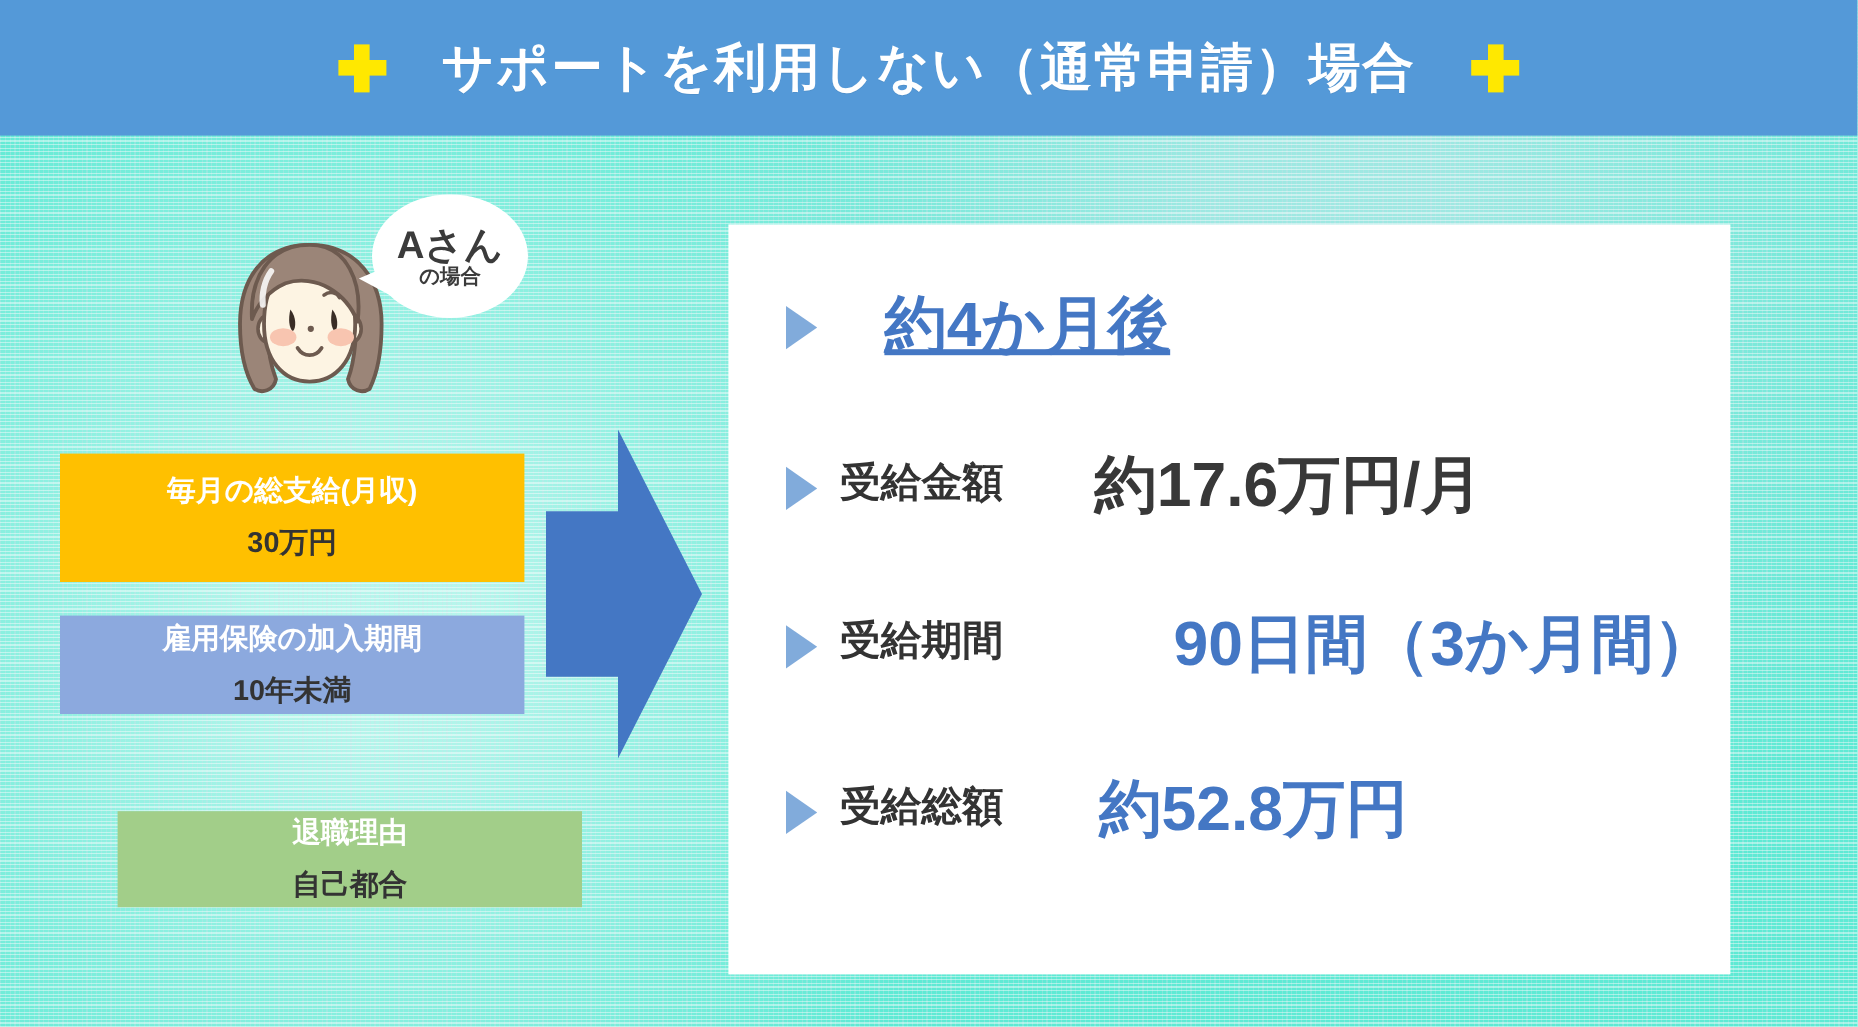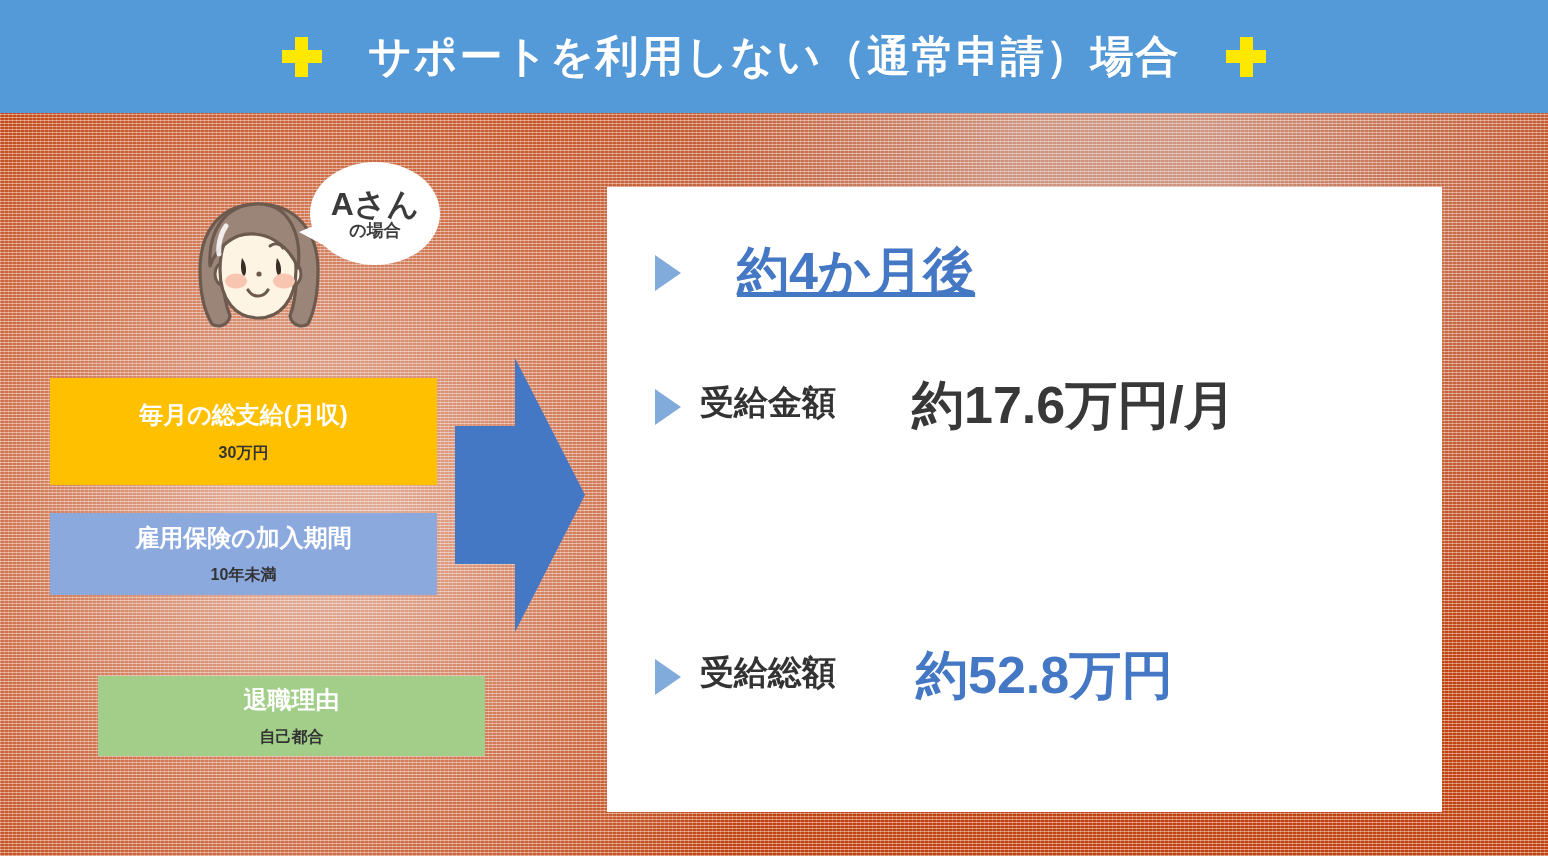--- a/index.html
+++ b/index.html
@@ -6,21 +6,21 @@
 
   html, body {
     width:1548px; height:856px;
     font-family:"Liberation Sans","DejaVu Sans",sans-serif;
     overflow:hidden;
   }
 
   #stage {
     position:relative;
     width:1548px; height:856px;
-    background:#c2410c;
+    background:#5eead4;
   }
 
   
   #texture {
     position:absolute; inset:0;
     background-image:
       repeating-linear-gradient(0deg, rgba(255,255,255,.45) 0 1px, rgba(0,0,0,0) 1px 3px),
       repeating-linear-gradient(90deg, rgba(210,220,232,.30) 0 1px, rgba(0,0,0,0) 1px 4px),
       radial-gradient(circle at 20% 60%, rgba(255,255,255,.55) 0 6%, rgba(0,0,0,0) 40%),
       radial-gradient(circle at 72% 22%, rgba(222,230,240,.5) 0 8%, rgba(0,0,0,0) 45%);
@@ -85,21 +85,21 @@
     position:absolute; left:50px; width:387px;
     display:flex; flex-direction:column;
     align-items:center; justify-content:center;
     gap:15px;
   }
   #cbox-0 { top:378px; height:107px; background:#ffc000; }
   #cbox-1 { top:513px; height:82px; background:#8ca9de; }
   #cbox-2 { top:676px; height:80px; background:#a2ce89;margin-left:48px; }
 
   .cbox-title { color:#ffffff; font-size:24px; font-weight:bold; line-height:1.15; white-space:nowrap; }
-  .cbox-value { color:#333333; font-size:16px; font-weight:bold; line-height:1.15; white-space:nowrap; }
+  .cbox-value { color:#333333; font-size:24px; font-weight:bold; line-height:1.15; white-space:nowrap; }
 
   
   #arrow { position:absolute; left:455px; top:358px; width:130px; height:274px; }
 
   
   #card {
     position:absolute; left:607px; top:187px;
     width:835px; height:625px;
     background:#ffffff;
   }
@@ -233,20 +233,28 @@
 
     <div class="row" id="row-1">
       <span class="tri"></span>
       <span class="label-wrap">
         <span class="row-label">受給金額</span>
         <span class="hatch" id="hatch-1"></span>
       </span>
       <span class="row-value" id="value-1" style="color:#383838">約17.6万円/月</span>
     </div>
 
+    <div class="row" id="row-2">
+      <span class="tri"></span>
+      <span class="label-wrap">
+        <span class="row-label">受給期間</span>
+        <span class="hatch" id="hatch-2"></span>
+      </span>
+      <span class="row-value" id="value-2" style="color:#4477c4">90日間（3か月間）</span>
+    </div>
 
     <div class="row" id="row-3">
       <span class="tri"></span>
       <span class="label-wrap">
         <span class="row-label">受給総額</span>
         <span class="hatch" id="hatch-3"></span>
       </span>
       <span class="row-value" id="value-3" style="color:#4477c4">約52.8万円</span>
     </div>
 

